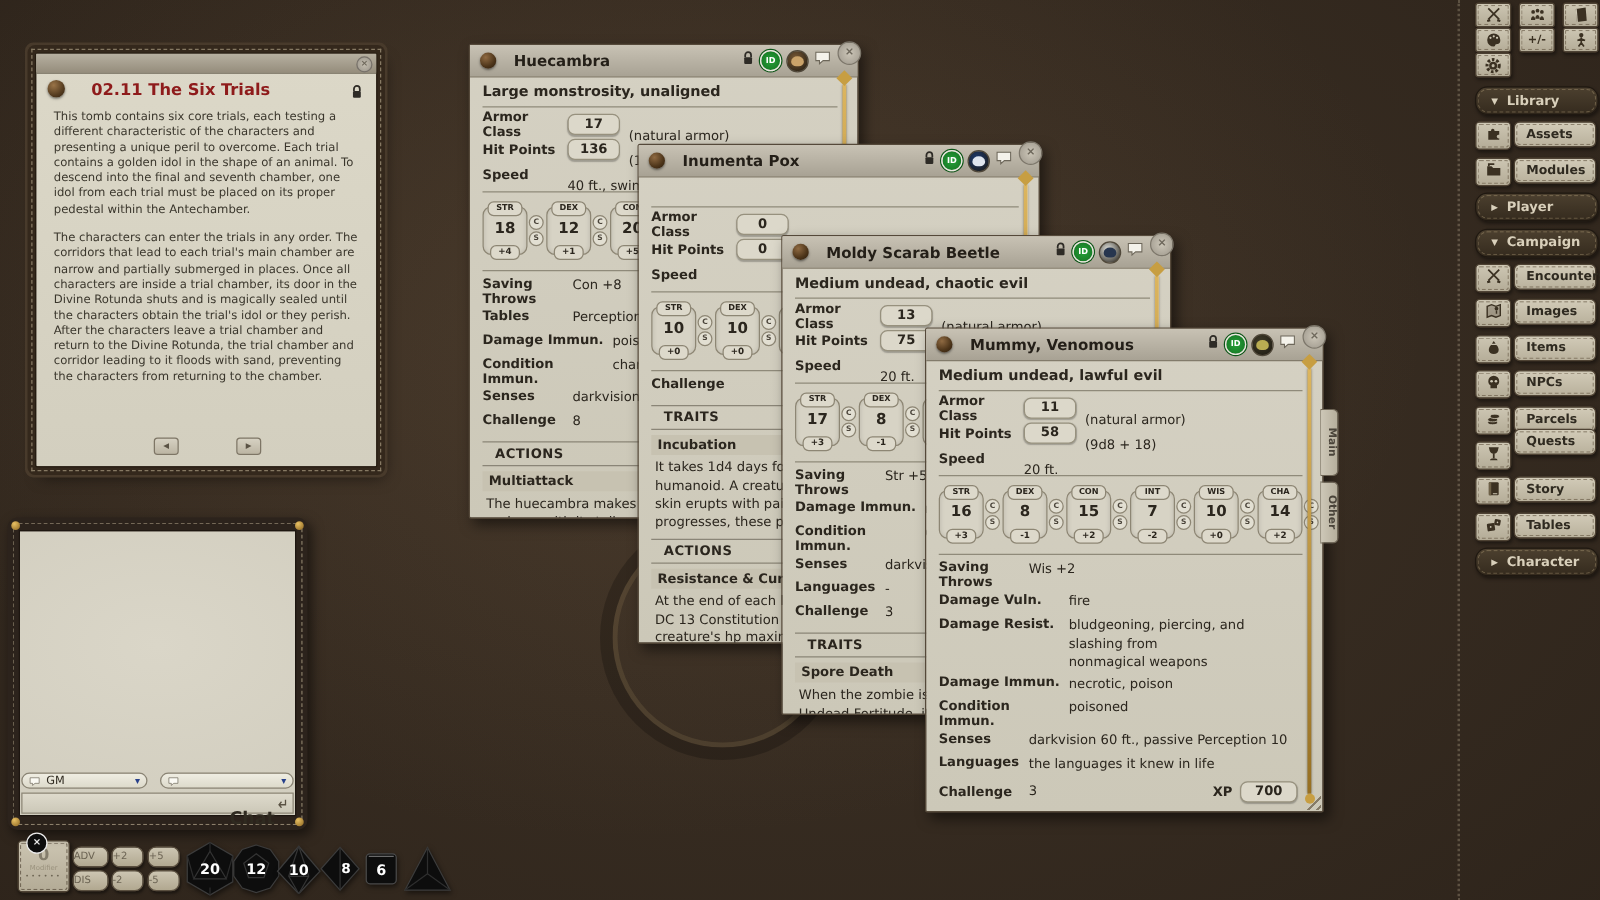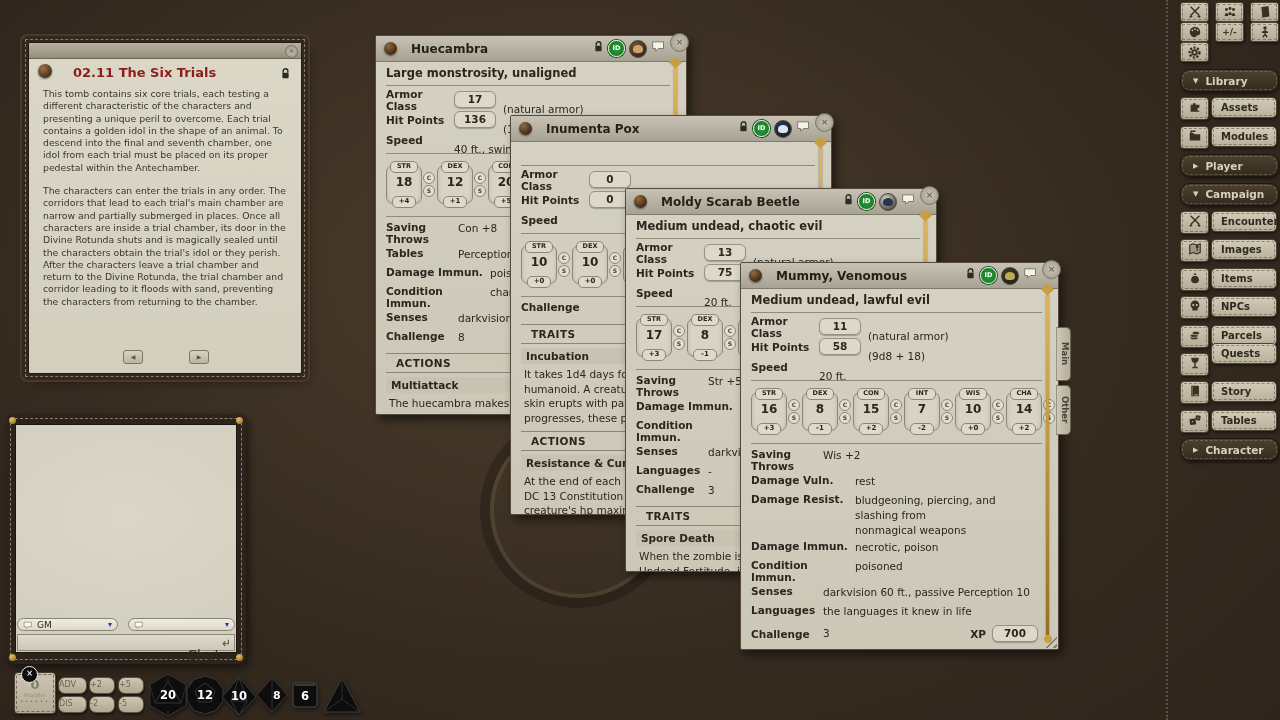--- a/index.html
+++ b/index.html
@@ -125,21 +125,21 @@
     background:radial-gradient(circle at 35% 30%,#e8c063,#8a6420);}
   .chat-inner{position:absolute;left:9px;right:9px;top:10px;bottom:11px;background:
     radial-gradient(300px 200px at 50% 40%, #dad6c8, #cfcbbc);border:1px solid #1d1610;}
   .chat-controls{position:absolute;left:9px;right:9px;bottom:11px;}
   .chat-pill{position:absolute;bottom:22px;height:13px;border-radius:7px;background:linear-gradient(#efede2,#dddacb);
     border:1px solid #8a8474;display:flex;align-items:center;font-size:9px;color:#2f2a20;padding:0 5px;box-sizing:border-box;}
   .chat-pill .chev{margin-left:auto;color:#27408b;font-size:8px;}
   .chat-pill .icon{margin-right:4px;display:flex;}
   .chat-input{position:absolute;left:2px;right:2px;bottom:2px;height:17px;background:linear-gradient(#dedacc,#ccc8b8);
     border:1px solid #8d8777;display:flex;align-items:center;justify-content:flex-end;padding-right:4px;box-sizing:border-box;}
-  .chat-input .lab{font-size:14px;font-weight:normal;color:#2f2a20;margin-right:2px;margin-top:25px;}
+  .chat-input .lab{font-size:14px;font-weight:bold;color:#2f2a20;margin-right:2px;margin-top:25px;}
 
   
   .mod-badge{position:absolute;left:21px;top:666px;width:15px;height:15px;border-radius:50%;z-index:8;
     background:#0d0d0d;border:1.5px solid #ececec;color:#ececec;font-size:8px;font-weight:bold;
     text-align:center;line-height:14px;}
   .mod-box{position:absolute;left:14px;top:672px;width:40px;height:40px;border-radius:4px;
     background:linear-gradient(#ccc5b2,#b3ab96);border:1px solid #4e4233;
     outline:1px dashed rgba(70,58,42,.6);outline-offset:-3px;text-align:center;box-shadow:1px 2px 3px rgba(0,0,0,.4);}
   .mod-box .v{font-size:13px;font-weight:bold;color:#847d6c;margin-top:4px;}
   .mod-box .t{font-size:5.5px;color:#9b937f;}
@@ -636,21 +636,21 @@
           <div class="hline"></div>
           <div class="field-row">
             <span class="f-label">Saving Throws</span>
             <span class="f-value">
               <div>Wis +2</div>
             </span>
           </div>
           <div class="field-row">
             <span class="f-label wide">Damage Vuln.</span>
             <span class="f-value">
-              <div>rest</div>
+              <div>fire</div>
             </span>
           </div>
           <div class="field-row">
             <span class="f-label wide">Damage Resist.</span>
             <span class="f-value">
               <div>bludgeoning, piercing, and slashing from</div>
               <div>nonmagical weapons</div>
             </span>
           </div>
           <div class="field-row">

